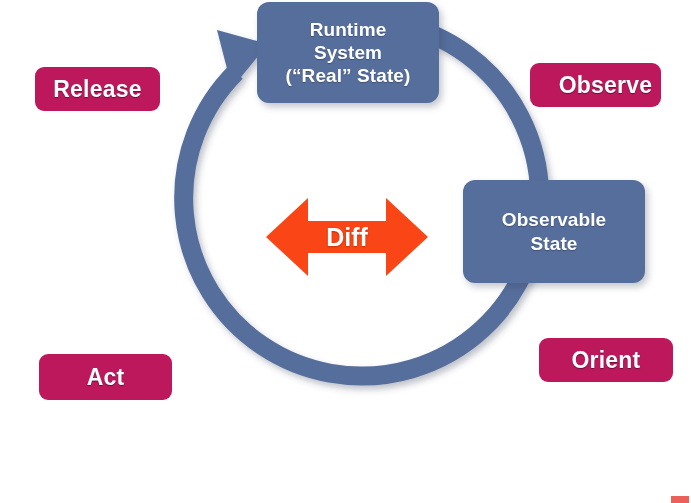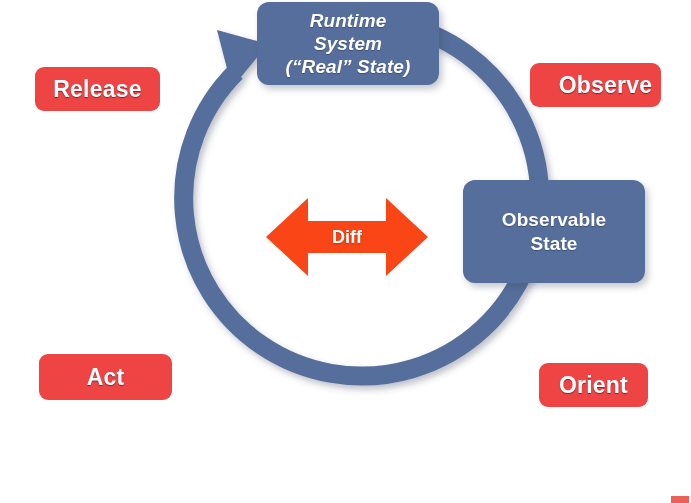--- a/index.html
+++ b/index.html
@@ -41,22 +41,21 @@
     font-weight: 700;
     letter-spacing: 0.1px;
     box-shadow: 3px 4px 7px rgba(60,70,90,0.30);
     text-shadow: 0 1px 1px rgba(20,30,50,0.35);
     white-space: pre-line;
   }
   #node-runtime {
     left: 257px;
     top: 2px;
     width: 182px;
-    height: 83px;
-    font-style: italic;
+    height: 101px;
   }
   #node-desired {
     left: 66px;
     top: 172px;
     width: 176px;
     height: 110px;
   }
   #node-observable {
     left: 463px;
     top: 180px;
@@ -65,21 +64,21 @@
   }
   #node-understand {
     left: 238px;
     top: 355px;
     width: 222px;
     height: 90px;
   }
   .ooda-label {
     position: absolute;
     box-sizing: border-box;
-    background: #ef4444;
+    background: #be185d;
     border-radius: 9px;
     color: #ffffff;
     display: flex;
     align-items: center;
     justify-content: center;
     text-align: right;
     font-size: 23px;
     font-weight: 700;
     letter-spacing: 0.2px;
     text-shadow: 0 1px 1px rgba(10,10,25,0.5);
@@ -99,23 +98,22 @@
   }
   #label-act {
     left: 39px;
     top: 354px;
     width: 133px;
     height: 46px;
   }
   #label-orient {
     left: 539px;
     top: 338px;
-    width: 109px;
+    width: 134px;
     height: 44px;
-    margin-top: 25px;
   }
   #label-decide {
     left: 285px;
     top: 458px;
     width: 127px;
     height: 43px;
   }
   .diff-arrow {
     position: absolute;
     left: 266px;
@@ -126,21 +124,21 @@
   .diff-text {
     position: absolute;
     left: 266px;
     top: 194px;
     width: 162px;
     height: 86px;
     display: flex;
     align-items: center;
     justify-content: center;
     color: #ffffff;
-    font-size: 18px;
+    font-size: 25px;
     font-weight: 700;
     text-shadow: 0 1px 2px rgba(120,30,0,0.45);
     pointer-events: none;
   }
   .corner-mark {
     position: absolute;
     right: 2px;
     bottom: 0px;
     width: 18px;
     height: 7px;

